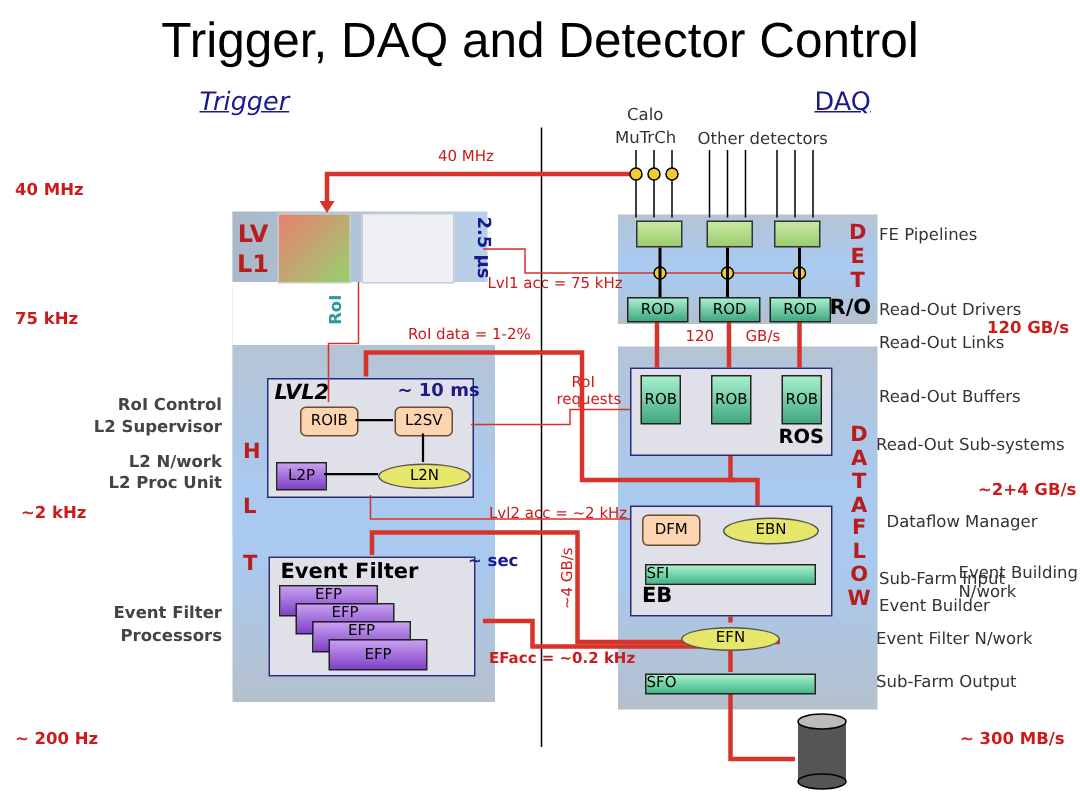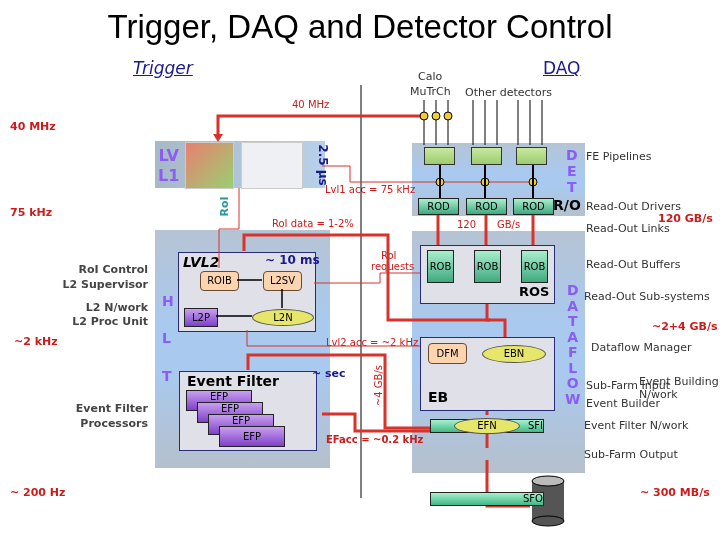--- a/index.html
+++ b/index.html
@@ -11,22 +11,22 @@
   .redthin{color:#cc1b1b;font-size:10px;}
   .gray{color:#444;font-size:11px;font-weight:bold;}
   .lab{color:#333;font-size:11px;}
   .panel{background:linear-gradient(#b5c4d4,#a9c9ef 40%,#a9c9ef 60%,#b5c0cc);}
   .box{background:#e0e0e8;border:1px solid #2a2a7a;}
   .green{background:linear-gradient(#c8e8a0,#9ccc70);border:1px solid #333;}
   .teal{background:linear-gradient(#a8f0cc,#40a880);border:1px solid #222;font-size:10px;text-align:center;}
   .orange{background:#fcd5b0;border:1px solid #6a4a30;border-radius:4px;font-size:10px;text-align:center;}
   .ell{background:#e6e66a;border:1px solid #555;border-radius:50%;font-size:10px;text-align:center;}
   .purple{background:linear-gradient(#c8a0f0,#8040c8);border:1px solid #222;font-size:10px;text-align:center;}
-  .bar{background:linear-gradient(#a8f0cc,#40b888);border:1px solid #222;font-size:10px;text-align:right;margin-top:43px;}
-  .vtext{font-weight:bold;font-size:14px;color:#8b5cf6;text-align:center;line-height:16px;}
+  .bar{background:linear-gradient(#a8f0cc,#40b888);border:1px solid #222;font-size:10px;text-align:left;}
+  .vtext{font-weight:bold;font-size:14px;color:#b91c1c;text-align:center;line-height:16px;}
   svg{position:absolute;left:0;top:0;}
 </style>
 </head>
 <body>
 
 <div class="abs title">Trigger, DAQ and Detector Control</div>
 <div class="abs hdr" style="left:133px;top:58px;font-style:italic;">Trigger</div>
 <div class="abs hdr" style="left:543px;top:58px;">DAQ</div>
 
 <div class="abs panel" style="left:155px;top:140px;width:175px;height:218px;background:linear-gradient(#b5c4d4,#a9c9ef 50%,#b5c0cc);"></div>

